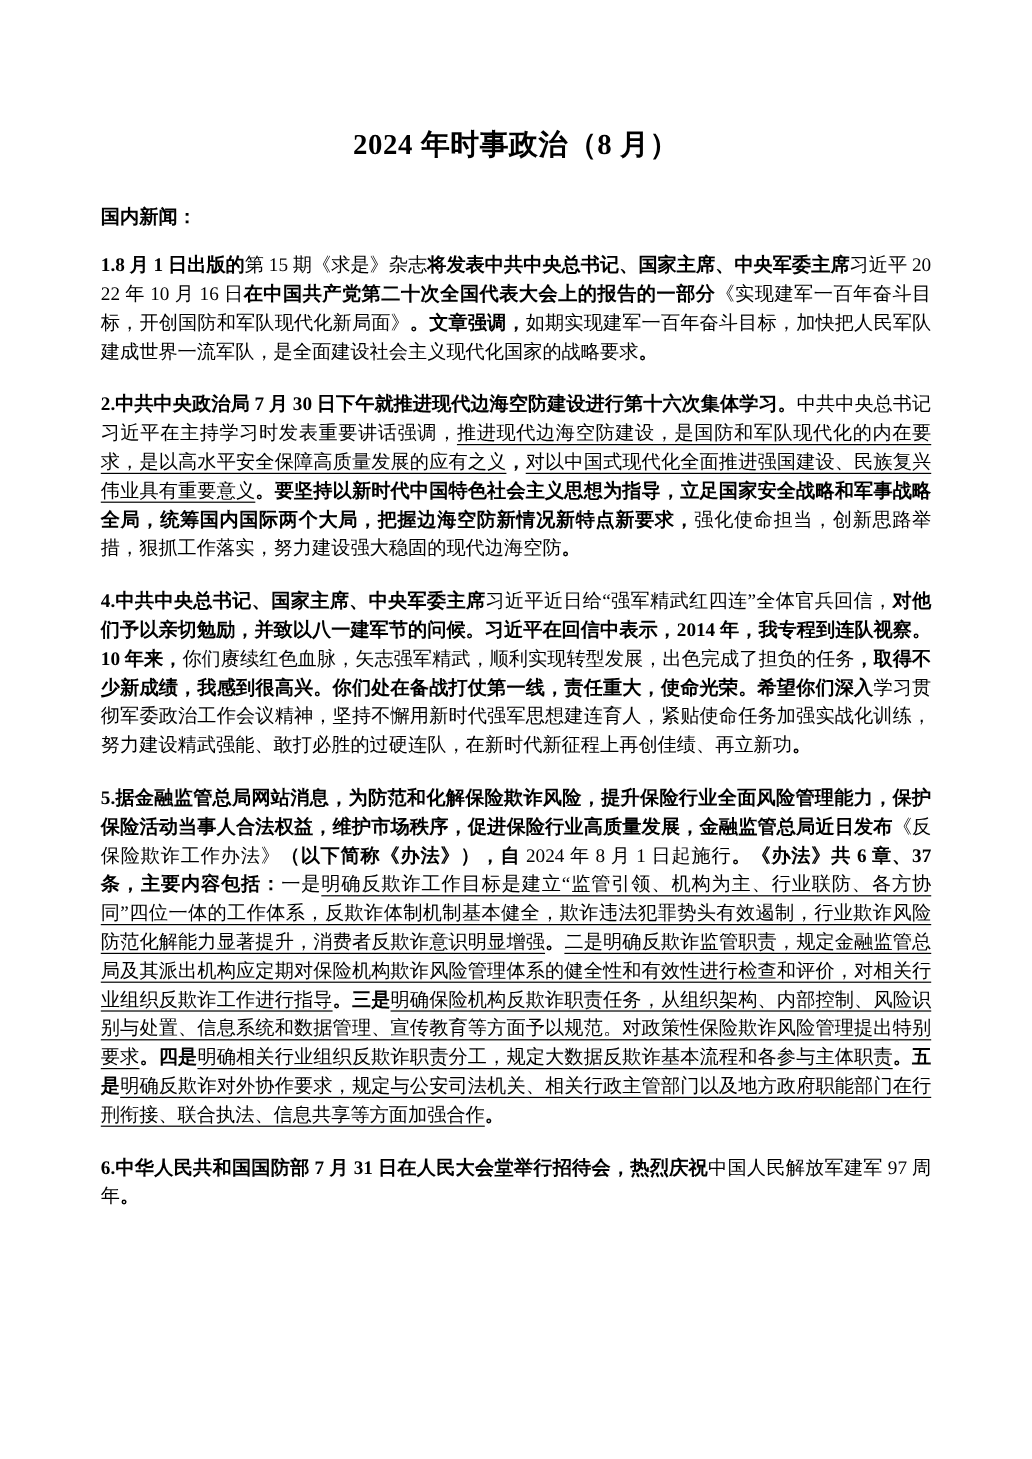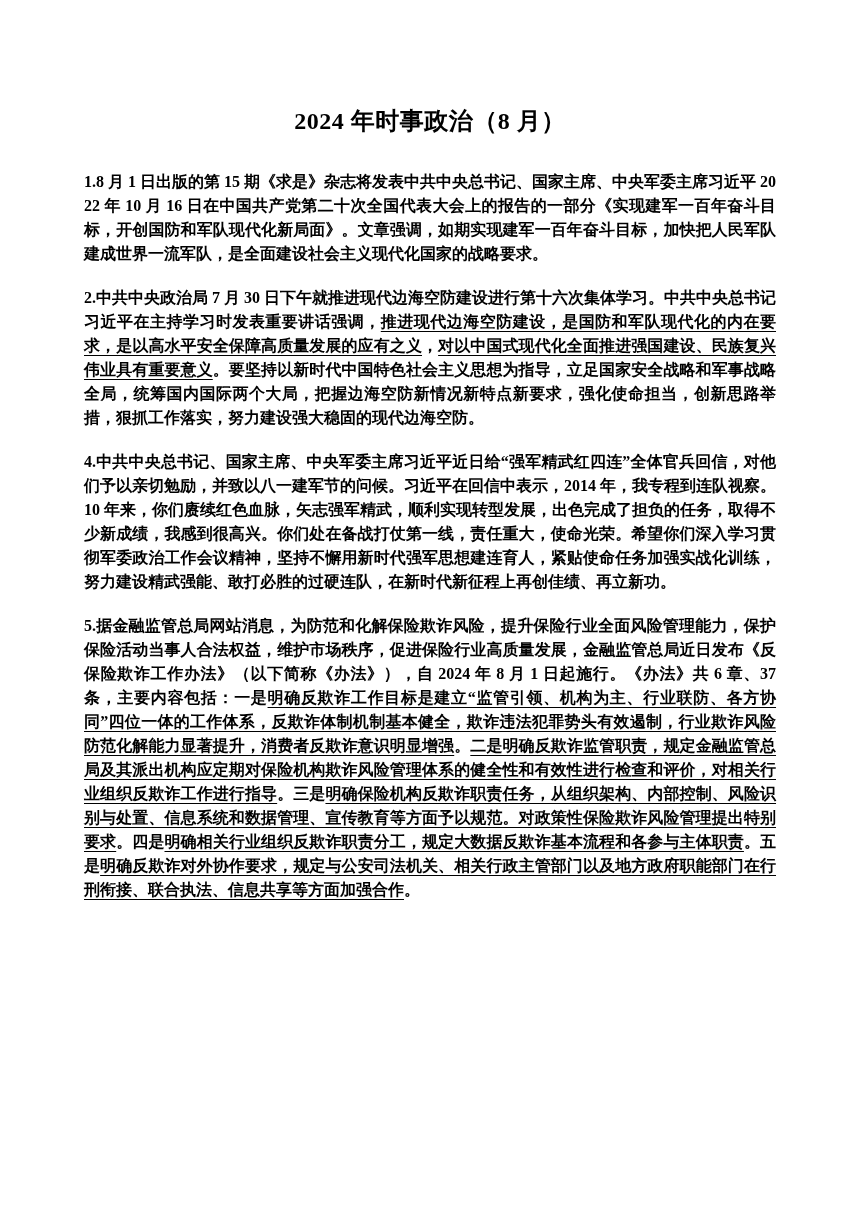--- a/index.html
+++ b/index.html
@@ -35,33 +35,35 @@
   .paragraphs p.para {
     margin: 0 0 20px 0;
     font-size: 16px;
     line-height: 24px;
     text-align: justify;
     text-justify: inter-ideograph;
     word-break: break-all;
   }
   .paragraphs p.para:last-child { margin-bottom: 0; }
   span.run { font-weight: bold; }
-  span.run.b { font-weight: bold; }
+  span.run.b { font-weight: normal; }
   span.run.u {
     text-decoration: underline;
     text-decoration-thickness: 1px;
     text-underline-offset: 4px;
   }
 </style>
 </head>
 <body>
 
 <div class="page">
   <h1 class="doc-title">2024 年时事政治（8 月）</h1>
 
+  <div class="section-heading">国内新闻：</div>
 
   <div class="paragraphs">
       <p class="para"><span class="run">1.8 月 1 日出版的</span><span class="run b">第 15 期《求是》杂志</span><span class="run">将发表中共中央总书记、国家主席、中央军委主席</span><span class="run b">习近平 2022 年 10 月 16 日</span><span class="run">在中国共产党第二十次全国代表大会上的报告的一部分</span><span class="run b">《实现建军一百年奋斗目标，开创国防和军队现代化新局面》</span><span class="run">。文章强调，</span><span class="run b">如期实现建军一百年奋斗目标，加快把人民军队建成世界一流军队，是全面建设社会主义现代化国家的战略要求</span><span class="run">。</span></p>
       <p class="para"><span class="run">2.中共中央政治局 7 月 30 日下午就推进现代边海空防建设进行第十六次集体学习。</span><span class="run b">中共中央总书记习近平在主持学习时发表重要讲话强调，</span><span class="run b u">推进现代边海空防建设，是国防和军队现代化的内在要求，是以高水平安全保障高质量发展的应有之义</span><span class="run">，</span><span class="run b u">对以中国式现代化全面推进强国建设、民族复兴伟业具有重要意义</span><span class="run">。要坚持以新时代中国特色社会主义思想为指导，立足国家安全战略和军事战略全局，统筹国内国际两个大局，把握边海空防新情况新特点新要求，</span><span class="run b">强化使命担当，创新思路举措，狠抓工作落实，努力建设强大稳固的现代边海空防</span><span class="run">。</span></p>
       <p class="para"><span class="run">4.中共中央总书记、国家主席、中央军委主席</span><span class="run b">习近平近日给“强军精武红四连”全体官兵回信，</span><span class="run">对他们予以亲切勉励，并致以八一建军节的问候。习近平在回信中表示，2014 年，我专程到连队视察。10 年来，</span><span class="run b">你们赓续红色血脉，矢志强军精武，顺利实现转型发展，出色完成了担负的任务</span><span class="run">，取得不少新成绩，我感到很高兴。你们处在备战打仗第一线，责任重大，使命光荣。希望你们深入</span><span class="run b">学习贯彻军委政治工作会议精神，坚持不懈用新时代强军思想建连育人，紧贴使命任务加强实战化训练，努力建设精武强能、敢打必胜的过硬连队，在新时代新征程上再创佳绩、再立新功</span><span class="run">。</span></p>
       <p class="para"><span class="run">5.据金融监管总局网站消息，为防范和化解保险欺诈风险，提升保险行业全面风险管理能力，保护保险活动当事人合法权益，维护市场秩序，促进保险行业高质量发展，金融监管总局近日发布</span><span class="run b">《反保险欺诈工作办法》</span><span class="run">（以下简称《办法》），自 </span><span class="run b">2024 年 8 月 1 日起施行</span><span class="run">。《办法》共 6 章、37 条，主要内容包括：</span><span class="run b">一是</span><span class="run b u">明确反欺诈工作目标是建立“监管引领、机构为主、行业联防、各方协同”四位一体的工作体系，反欺诈体制机制基本健全，欺诈违法犯罪势头有效遏制，行业欺诈风险防范化解能力显著提升，消费者反欺诈意识明显增强</span><span class="run">。</span><span class="run b u">二是明确反欺诈监管职责，规定金融监管总局及其派出机构应定期对保险机构欺诈风险管理体系的健全性和有效性进行检查和评价，对相关行业组织反欺诈工作进行指导</span><span class="run">。三是</span><span class="run b u">明确保险机构反欺诈职责任务，从组织架构、内部控制、风险识别与处置、信息系统和数据管理、宣传教育等方面予以规范。对政策性保险欺诈风险管理提出特别要求</span><span class="run">。四是</span><span class="run b u">明确相关行业组织反欺诈职责分工，规定大数据反欺诈基本流程和各参与主体职责</span><span class="run">。五是</span><span class="run b u">明确反欺诈对外协作要求，规定与公安司法机关、相关行政主管部门以及地方政府职能部门在行刑衔接、联合执法、信息共享等方面加强合作</span><span class="run">。</span></p>
+      <p class="para"><span class="run">6.中华人民共和国国防部 7 月 31 日在人民大会堂举行招待会，热烈庆祝</span><span class="run b">中国人民解放军建军 97 周年</span><span class="run">。</span></p>
     </div>
 </div>
 
 </body></html>

